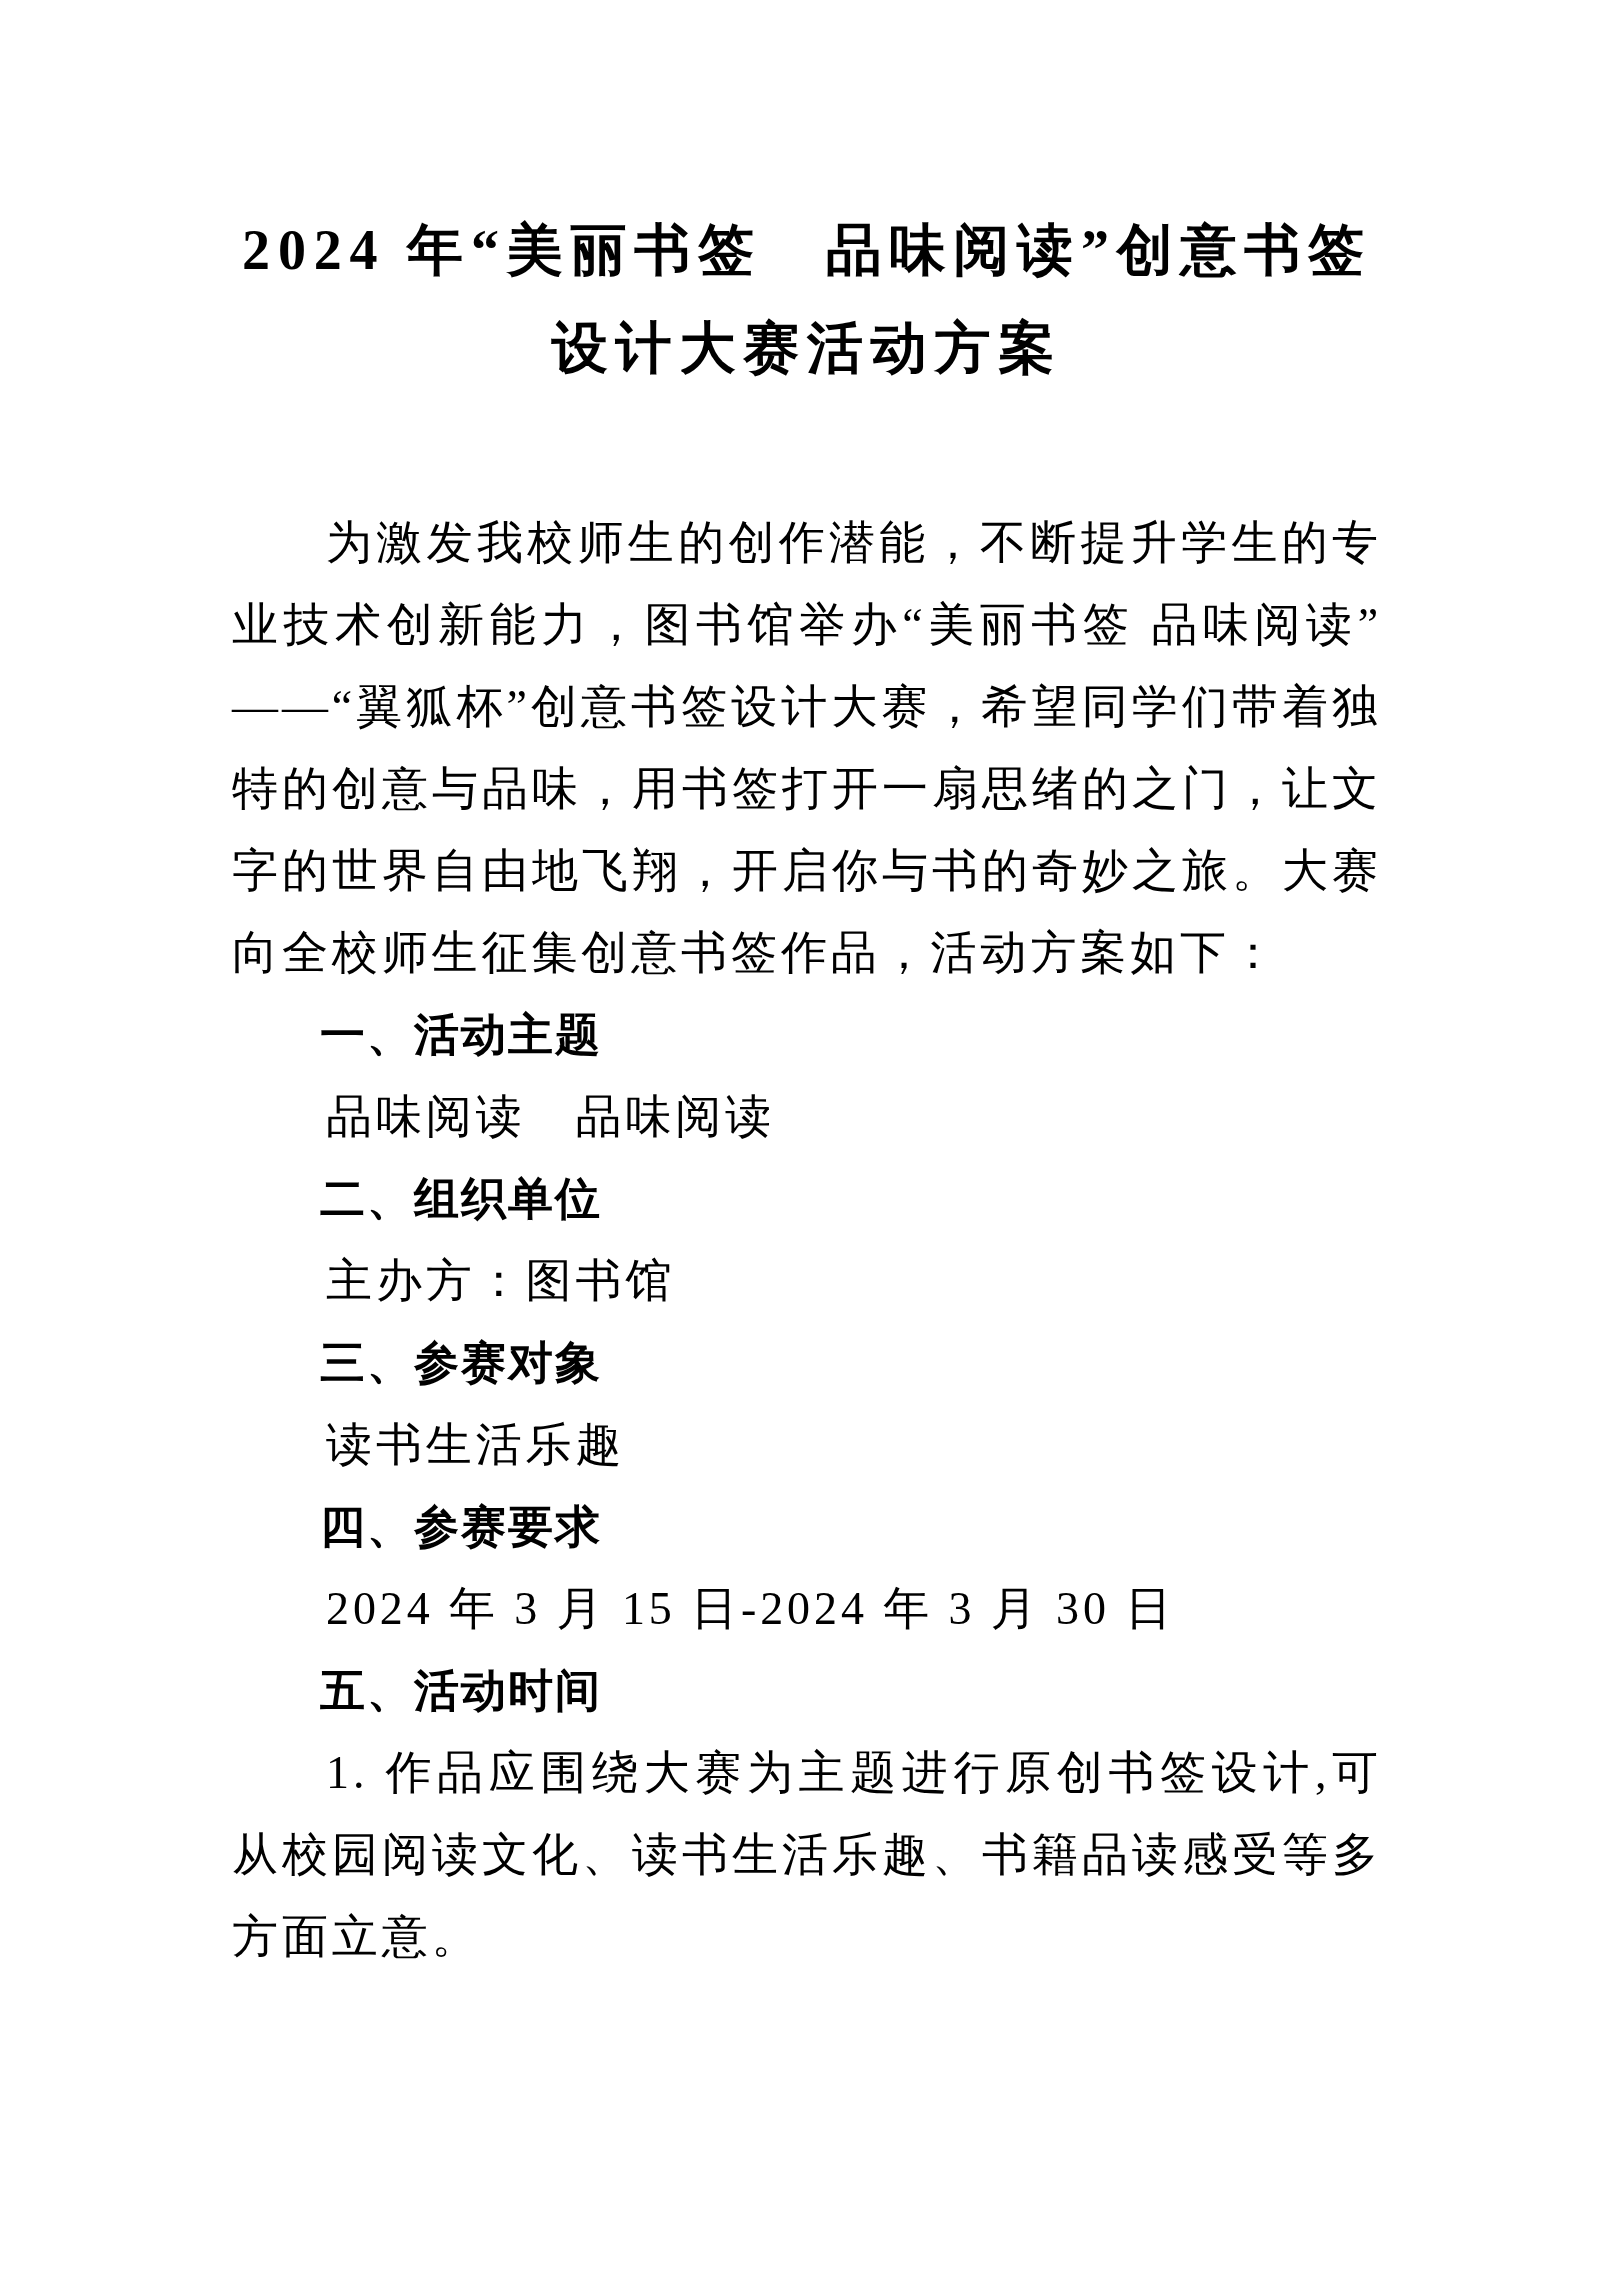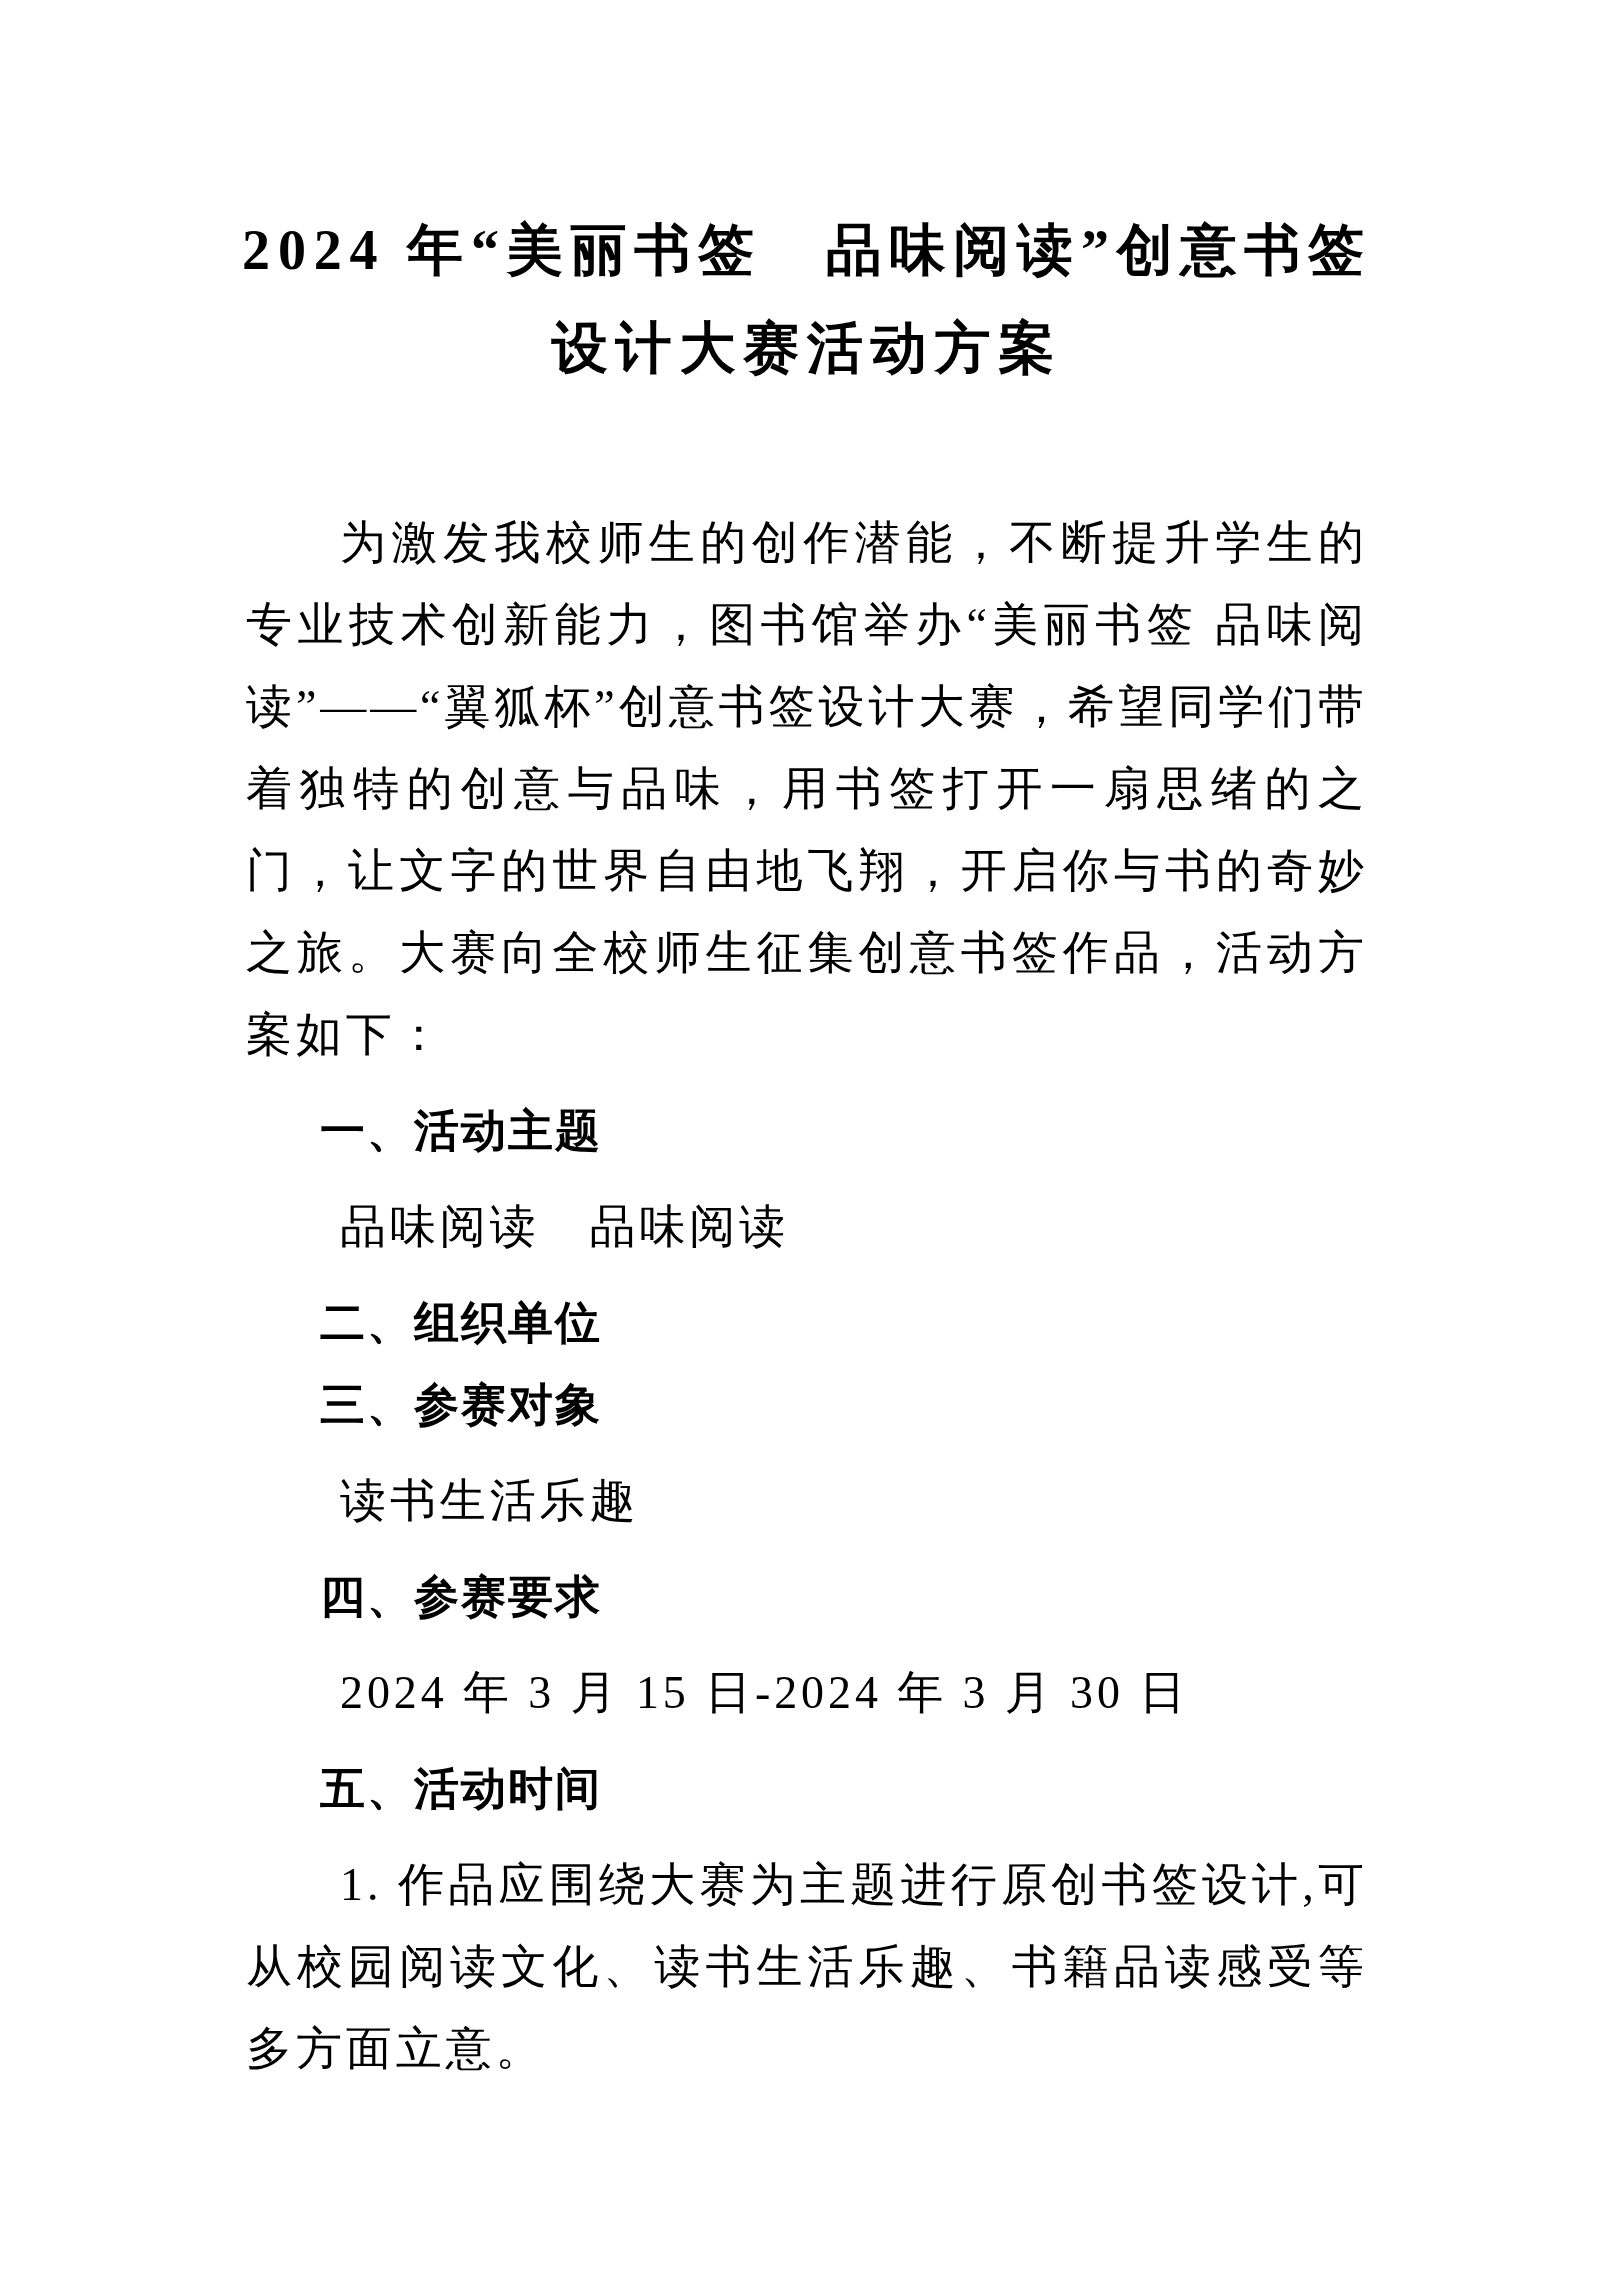--- a/index.html
+++ b/index.html
@@ -21,21 +21,21 @@
     font-weight: bold;
     font-size: 56px;
     line-height: 98px;
     letter-spacing: 7.8px;
     text-align: center;
     white-space: nowrap;
   }
   .doc-title .tline { display: block; }
   .body-flow { margin-top: 105px; }
   .para {
-    margin: 14px;
+    margin: 0;
     font-family: "Liberation Serif", "DejaVu Serif", serif;
     font-size: 46px;
     line-height: 82px;
     letter-spacing: 3.9px;
     text-align: justify;
     text-justify: inter-character;
     text-indent: 94px;
   }
   .heading {
     margin: 0;
@@ -59,20 +59,21 @@
     </h1>
 
     <div class="body-flow">
 
       <p class="para">为激发我校师生的创作潜能，不断提升学生的专业技术创新能力，图书馆举办“美丽书签 品味阅读”——“翼狐杯”创意书签设计大赛，希望同学们带着独特的创意与品味，用书签打开一扇思绪的之门，让文字的世界自由地飞翔，开启你与书的奇妙之旅。大赛向全校师生征集创意书签作品，活动方案如下：</p>
 
       <p class="heading">一、活动主题</p>
       <p class="para">品味阅读　品味阅读</p>
 
       <p class="heading">二、组织单位</p>
+      <p class="para">主办方：图书馆</p>
 
       <p class="heading">三、参赛对象</p>
       <p class="para">读书生活乐趣</p>
 
       <p class="heading">四、参赛要求</p>
       <p class="para">2024 年 3 月 15 日-2024 年 3 月 30 日</p>
 
       <p class="heading">五、活动时间</p>
       <p class="para">1. 作品应围绕大赛为主题进行原创书签设计,可从校园阅读文化、读书生活乐趣、书籍品读感受等多方面立意。</p>
 

